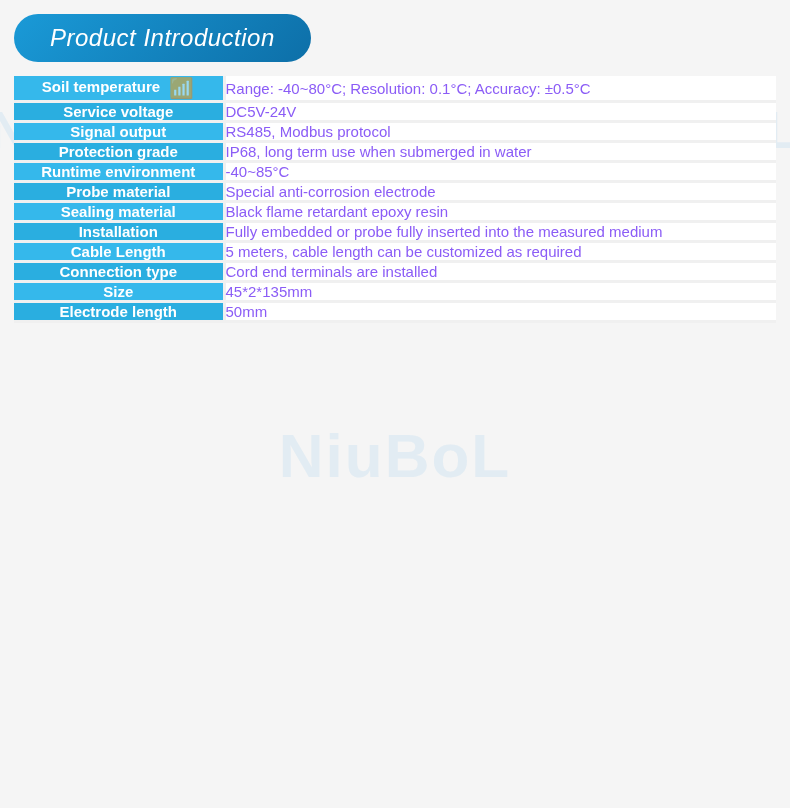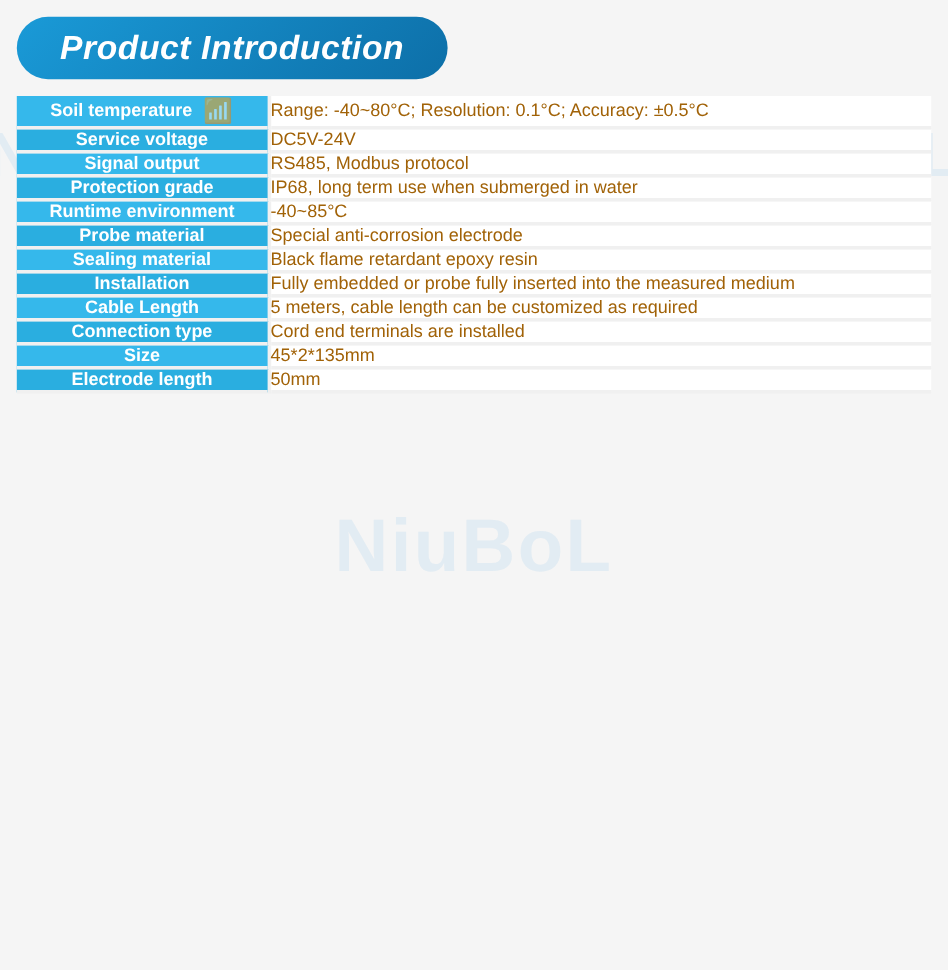--- a/index.html
+++ b/index.html
@@ -53,23 +53,23 @@
       display: inline-block;
       background: linear-gradient(135deg, #1a9ad7 0%, #0d6fa8 100%);
       border-radius: 40px;
       padding: 10px 36px;
       margin-bottom: 14px;
       position: relative;
       z-index: 1;
     }
     .title-badge h1 {
       color: #fff;
-      font-size: 28px;
+      font-size: 24px;
       font-style: italic;
-      font-weight: 700;
+      font-weight: 400;
       letter-spacing: 0.5px;
       white-space: nowrap;
     }
 
     
     .spec-table {
       width: 100%;
       border-collapse: collapse;
       position: relative;
       z-index: 1;
@@ -92,21 +92,21 @@
       font-weight: 600;
       text-align: center;
       width: 210px;
       min-width: 210px;
       padding: 14px 10px;
       border-right: 3px solid #f0f0f0;
     }
 
     .value-cell {
       background: #ffffff;
-      color: #a16207;
+      color: #8b5cf6;
       font-size: 15px;
       padding: 14px 18px;
     }
 
     
     .spec-table tr:nth-child(even) .label-cell {
       background: #2aaee0;
     }
     .spec-table tr:nth-child(odd) .label-cell {
       background: #35b8eb;

